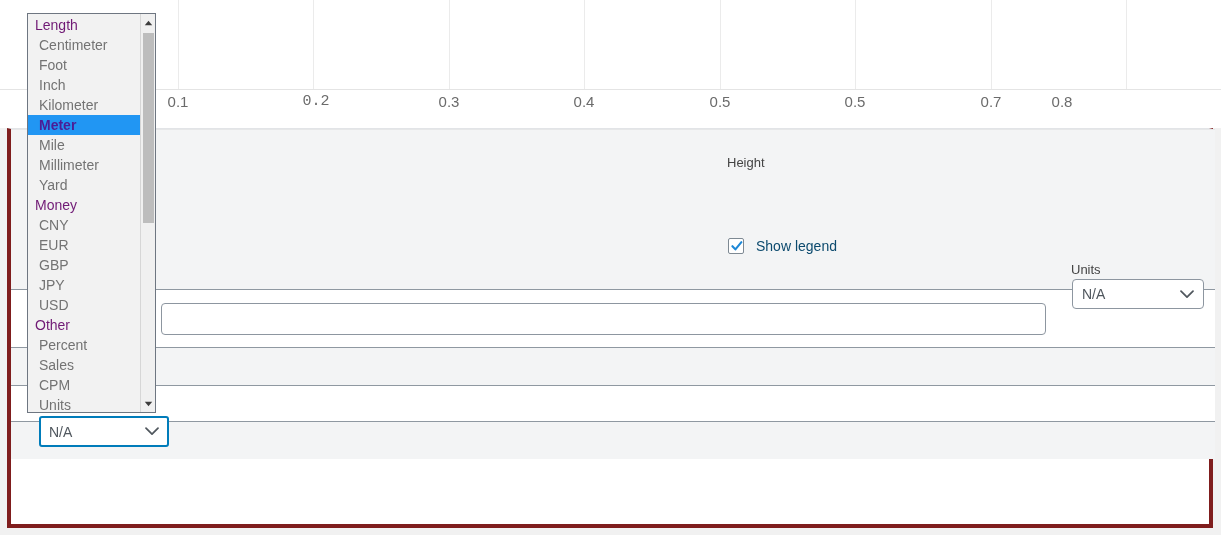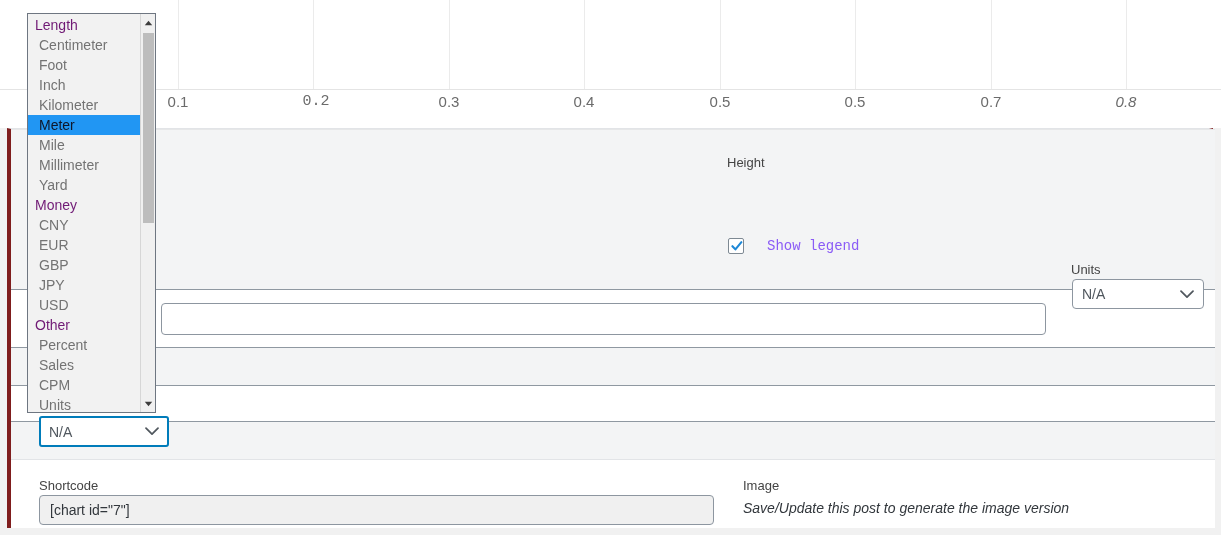--- a/index.html
+++ b/index.html
@@ -121,24 +121,24 @@
     width: 16px; height: 16px;
     border: 1px solid #7e8993;
     border-radius: 2px;
     background: #fff;
     position: relative;
     box-sizing: border-box;
     flex: 0 0 auto;
   }
   #legend-checkbox svg { position: absolute; left: 1px; top: 0px; }
   #legend-label {
-    margin-left: 23px;
-    font-size: 14px;
-    color: #8b5cf6;
-    font-family: Liberation Mono, monospace;
+    margin-left: 12px;
+    font-size: 14px;
+    color: #0c4a6e;
+    font-family: Liberation Sans, sans-serif;
   }
 
   
   #row-source {
     top: 160px;
     height: 58px;
   }
   #source-input {
     position: absolute;
     left: 150px; top: 13px;
@@ -246,22 +246,23 @@
   .dd-group {
     color: #701a75;
     padding-left: 7px;
   }
   .dd-option {
     color: #737373;
     padding-left: 11px;
   }
   .dd-option.selected {
     background: #2196f3;
-    color: #0f172a;
+    color: #4c1d95;
     width: 112px;
+    font-weight: bold;
   }
 
   
   #dd-scrollbar {
     width: 15px;
     height: 100%;
     background: #f0f0f0;
     border-left: 1px solid #d6d6d6;
     position: relative;
     box-sizing: border-box;
@@ -302,21 +303,21 @@
     </div>
   <div id="axis-baseline"></div>
   <div id="x-ticks">
       <div class="x-tick-label" style="left: 178px;">0.1</div>
       <div class="x-tick-label" style="left: 316px; font-family: Liberation Mono, monospace;">0.2</div>
       <div class="x-tick-label" style="left: 449px;">0.3</div>
       <div class="x-tick-label" style="left: 584px;">0.4</div>
       <div class="x-tick-label" style="left: 720px;">0.5</div>
       <div class="x-tick-label" style="left: 855px;">0.5</div>
       <div class="x-tick-label" style="left: 991px;">0.7</div>
-      <div class="x-tick-label" style="left: 1126px; font-style: italic;">0.8</div>
+      <div class="x-tick-label" style="left: 1062px;">0.8</div>
     </div>
 </div>
 
 <div id="settings-panel">
 
   <div class="form-row row-shade" id="row-options">
     <div class="field-label" id="height-label">Height</div>
 
     <div id="legend-check-wrap">
       <div id="legend-checkbox">
@@ -345,27 +346,20 @@
   <div class="form-row row-white row-sep-top" id="row-strip-b"></div>
   <div class="form-row row-shade row-sep-top" id="row-strip-c"></div>
 
   <div id="units-select-focused">
     <span>N/A</span>
     <svg class="chevron" width="14" height="9" viewBox="0 0 14 9">
       <path d="M1 1.2 L7 7.2 L13 1.2" fill="none" stroke="#50575e" stroke-width="1.7" stroke-linecap="round" stroke-linejoin="round"></path>
     </svg>
   </div>
 
-  <div id="row-bottom" class="form-row">
-    <div class="field-label" id="shortcode-label">Shortcode</div>
-    <div class="text-input" id="shortcode-input">[chart id="7"]</div>
-
-    <div class="field-label" id="image-label">Image</div>
-    <div id="image-note">Save/Update this post to generate the image version</div>
-  </div>
 </div>
 
 <div id="units-dropdown">
   <div id="dropdown-list">
       <div class="dd-item dd-group">Length</div>
       <div class="dd-item dd-option">Centimeter</div>
       <div class="dd-item dd-option">Foot</div>
       <div class="dd-item dd-option">Inch</div>
       <div class="dd-item dd-option">Kilometer</div>
       <div class="dd-item dd-option selected">Meter</div>

